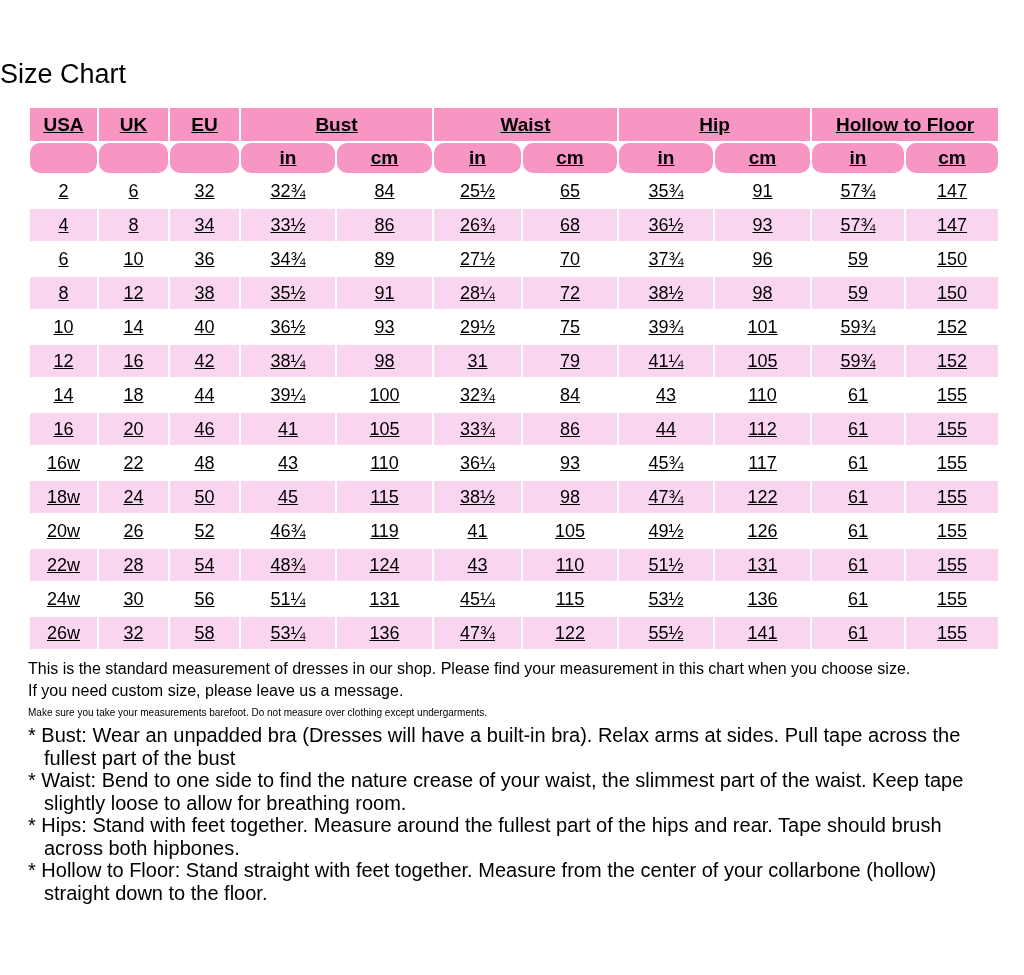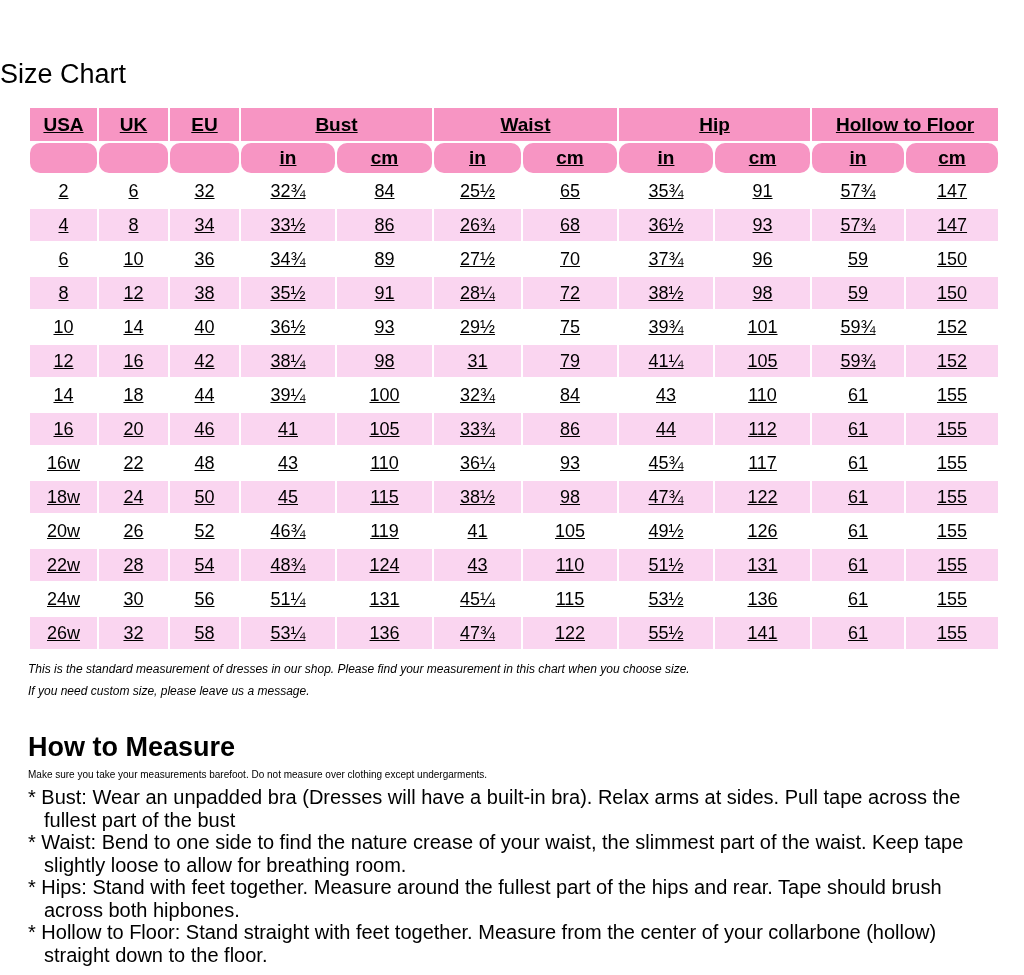--- a/index.html
+++ b/index.html
@@ -46,23 +46,22 @@
   }
   table.size-table tr.subhead th { height: 30px; border-radius: 10px; }
   table.size-table td {
     font-size: 18px;
     height: 32px;
     background: #ffffff;
   }
   table.size-table tr.alt td { background: var(--row-alt-bg, #fad5f0); }
   .notes {
     margin: 7px 0 0 28px;
-    font-size: 12px;
+    font-size: 16px;
     line-height: 22px;
-    font-style: italic;
   }
   .htm-heading {
     margin: 30px 0 2px 28px;
     font-size: 27px;
     font-weight: bold;
     line-height: 30px;
   }
   .htm-intro {
     margin: 0 0 0 28px;
     font-size: 10px;
@@ -308,21 +307,20 @@
           <td>155</td>
         </tr>
       </tbody>
   </table>
 
   <div class="notes">
     <div>This is the standard measurement of dresses in our shop. Please find your measurement in this chart when you choose size.</div>
     <div>If you need custom size, please leave us a message.</div>
   </div>
 
-  <div class="htm-heading">How to Measure</div>
   <div class="htm-intro">Make sure you take your measurements barefoot. Do not measure over clothing except undergarments.</div>
 
   <div class="htm-bullets">
     <div class="htm-bullet">* Bust: Wear an unpadded bra (Dresses will have a built-in bra). Relax arms at sides. Pull tape across the fullest part of the bust</div>
     <div class="htm-bullet">* Waist: Bend to one side to find the nature crease of your waist, the slimmest part of the waist. Keep tape slightly loose to allow for breathing room.</div>
     <div class="htm-bullet">* Hips: Stand with feet together. Measure around the fullest part of the hips and rear. Tape should brush across both hipbones.</div>
     <div class="htm-bullet">* Hollow to Floor: Stand straight with feet together. Measure from the center of your collarbone (hollow) straight down to the floor.</div>
   </div>
 
 </div>

